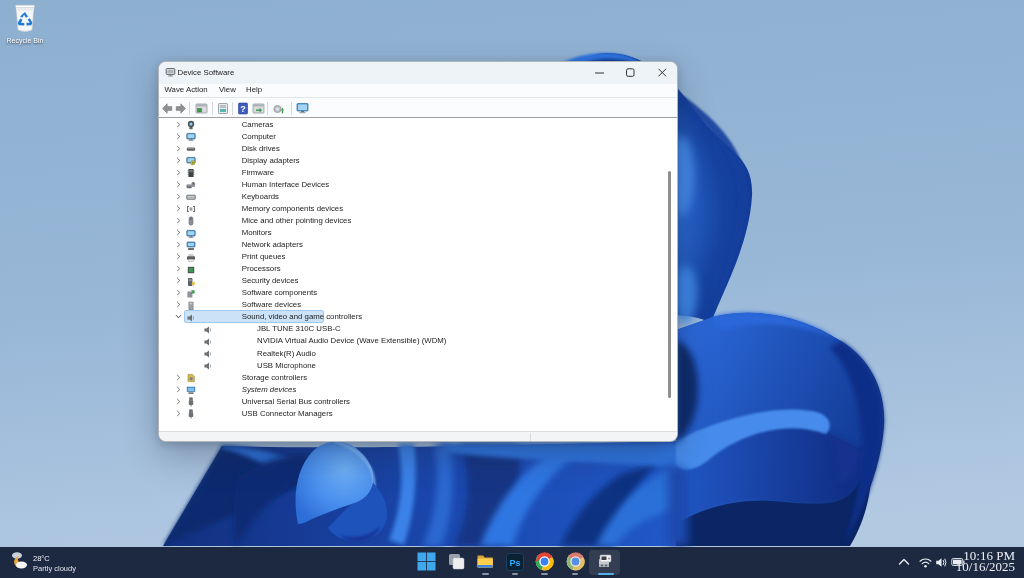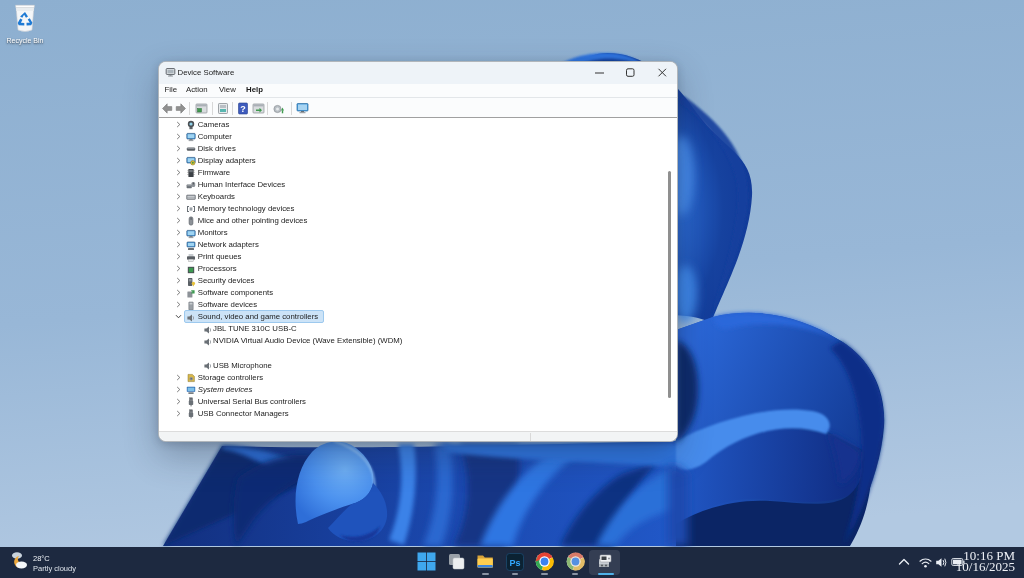--- a/index.html
+++ b/index.html
@@ -15,21 +15,21 @@
 .capbtn{position:absolute;top:0;}
 #menubar{position:absolute;left:0;top:22px;right:0;height:13px;background:#fbfcfd;font-size:7.8px;color:#1b1b1b;}
 #menubar span{position:absolute;top:1.5px;}
 #toolbar{position:absolute;left:0;top:35px;right:0;height:21px;background:#fbfcfd;border-top:1px solid #e3e6e9;border-bottom:1px solid #a0a0a0;box-sizing:border-box;}
 #toolbar svg.ti{position:absolute;top:4px;}
 .tsep{position:absolute;top:4px;width:1px;height:13px;background:#d8d8d8;}
 #tree{position:absolute;left:0;top:56px;right:0;height:315px;background:#fff;}
 .row{position:absolute;height:12px;white-space:nowrap;font-size:7.8px;color:#1c1c1c;}
 .row .chev{position:absolute;top:1.5px;}
 .row .ric{position:absolute;top:1px;}
-.row .rt{position:absolute;top:1.5px;}
+.row .rt{position:absolute;top:1.5px;margin-left:44px;}
 .sel{position:absolute;background:#cce3f7;border:1px solid #9dc9ee;border-radius:2px;box-sizing:border-box;}
 #vscroll{position:absolute;width:3px;background:#8f8f8f;border-radius:2px;}
 #statusbar{position:absolute;left:0;right:0;bottom:0;height:10px;background:#f2f4f5;border-top:1px solid #dcdcdc;box-sizing:border-box;border-radius:0 0 8px 8px;}
 #statusbar .sdiv{position:absolute;left:371px;top:1px;width:1px;height:8px;background:#d9d9d9;}
 #taskbar{position:absolute;left:0;top:546.5px;width:1024px;height:31.5px;background:#1d2940;}
 .tbi{position:absolute;}
 .dash{position:absolute;top:27px;height:2px;border-radius:1px;background:#8a93a3;}
 #weather{position:absolute;left:9px;top:550px;color:#e8ecf2;}
 #wtxt1{position:absolute;left:24px;top:4px;font-size:7.5px;color:#f2f5f9;white-space:nowrap;}
 #wtxt2{position:absolute;left:24px;top:14px;font-size:7.5px;color:#dfe5ec;white-space:nowrap;}
@@ -145,24 +145,24 @@
         <rect x="3" y="10.5" width="9" height="1" fill="#333"></rect>
       </svg>
   <svg class="capbtn" style="left:464px;" width="15" height="22" viewBox="0 0 15 22">
         <rect x="3.5" y="6.8" width="7.5" height="7.5" rx="1.5" fill="none" stroke="#333" stroke-width="1"></rect>
       </svg>
   <svg class="capbtn" style="left:496.5px;" width="15" height="22" viewBox="0 0 15 22">
         <path d="M3.5 6.8 L11 14.3 M11 6.8 L3.5 14.3" stroke="#333" stroke-width="1"></path>
       </svg>
  </div>
  <div id="menubar">
-  <span style="left:6px;">File</span>
+  <span style="left:6px;">Wave</span>
       <span style="left:27.5px;">Action</span>
       <span style="left:60.5px;">View</span>
-      <span style="left:87.5px;font-weight:bold;">Help</span>
+      <span style="left:87.5px;">Help</span>
  </div>
  <div id="toolbar">
       <svg class="ti" style="left:2px;" width="12" height="13" viewBox="0 0 12 13">
         <path d="M6.2 1.8 L1.5 6.5 L6.2 11.2 L6.2 8.4 L10.8 8.4 L10.8 4.6 L6.2 4.6 Z" fill="#909090" stroke="#6e6e6e" stroke-width="0.5"></path>
       </svg>
 <svg class="ti" style="left:16px;" width="12" height="13" viewBox="0 0 12 13">
         <path d="M5.8 1.8 L10.5 6.5 L5.8 11.2 L5.8 8.4 L1.2 8.4 L1.2 4.6 L5.8 4.6 Z" fill="#909090" stroke="#6e6e6e" stroke-width="0.5"></path>
       </svg>
 <div class="tsep" style="left:30.5px;"></div>
 <svg class="ti" style="left:36px;" width="13" height="13" viewBox="0 0 13 13">
@@ -304,21 +304,21 @@
       <svg class="chev" style="left:15.5px;" width="9" height="9" viewBox="0 0 9 9">
         <path d="M3.2 2 L5.8 4.5 L3.2 7" stroke="#777" stroke-width="1" fill="none"></path>
       </svg>
       <span class="ric" style="left:27.7px;">
         <svg class="ric" width="10" height="10" viewBox="0 0 10 10">
           <path d="M1 2 L3 2 L3 3 L2 3 L2 7 L3 7 L3 8 L1 8 Z" fill="#6a7076"></path>
           <path d="M9 2 L7 2 L7 3 L8 3 L8 7 L7 7 L7 8 L9 8 Z" fill="#6a7076"></path>
           <rect x="3.6" y="3.4" width="2.8" height="3.2" fill="#9aa0a6"></rect>
         </svg>
       </span>
-      <span class="rt" style="left:39.2px;">Memory technology devices</span>
+      <span class="rt" style="left:39.2px;">Memory components devices</span>
     </div>
 <div class="row" style="left:0;top:152.9px;right:9px;">
       <svg class="chev" style="left:15.5px;" width="9" height="9" viewBox="0 0 9 9">
         <path d="M3.2 2 L5.8 4.5 L3.2 7" stroke="#777" stroke-width="1" fill="none"></path>
       </svg>
       <span class="ric" style="left:27.7px;">
         <svg class="ric" width="10" height="10" viewBox="0 0 10 10">
           <rect x="3" y="0.8" width="4" height="8.4" rx="2" fill="#8d9298" stroke="#5a5f64" stroke-width="0.5"></rect>
           <rect x="4.6" y="1.6" width="0.9" height="2.2" fill="#4a4f54"></rect>
         </svg>
@@ -438,20 +438,29 @@
       <span class="rt" style="left:54.5px;">JBL TUNE 310C USB-C</span>
     </div>
 <div class="row" style="left:0;top:273.4px;right:0;">
       <span class="ric" style="left:44.0px;">
         <svg class="ric" width="10" height="10" viewBox="0 0 10 10">
           <path d="M1.4 3.6 h2 L6 1.4 V8.6 L3.4 6.4 h-2 Z" fill="#6a7076"></path>
           <path d="M7 3.2 Q8.4 5 7 6.8" stroke="#8d9298" stroke-width="0.8" fill="none"></path>
         </svg>
       </span>
       <span class="rt" style="left:54.5px;">NVIDIA Virtual Audio Device (Wave Extensible) (WDM)</span>
+    </div>
+<div class="row" style="left:0;top:285.5px;right:0;">
+      <span class="ric" style="left:44.0px;">
+        <svg class="ric" width="10" height="10" viewBox="0 0 10 10">
+          <path d="M1.4 3.6 h2 L6 1.4 V8.6 L3.4 6.4 h-2 Z" fill="#6a7076"></path>
+          <path d="M7 3.2 Q8.4 5 7 6.8" stroke="#8d9298" stroke-width="0.8" fill="none"></path>
+        </svg>
+      </span>
+      <span class="rt" style="left:54.5px;">Realtek(R) Audio</span>
     </div>
 <div class="row" style="left:0;top:297.5px;right:0;">
       <span class="ric" style="left:44.0px;">
         <svg class="ric" width="10" height="10" viewBox="0 0 10 10">
           <path d="M1.4 3.6 h2 L6 1.4 V8.6 L3.4 6.4 h-2 Z" fill="#6a7076"></path>
           <path d="M7 3.2 Q8.4 5 7 6.8" stroke="#8d9298" stroke-width="0.8" fill="none"></path>
         </svg>
       </span>
       <span class="rt" style="left:54.5px;">USB Microphone</span>
     </div>

